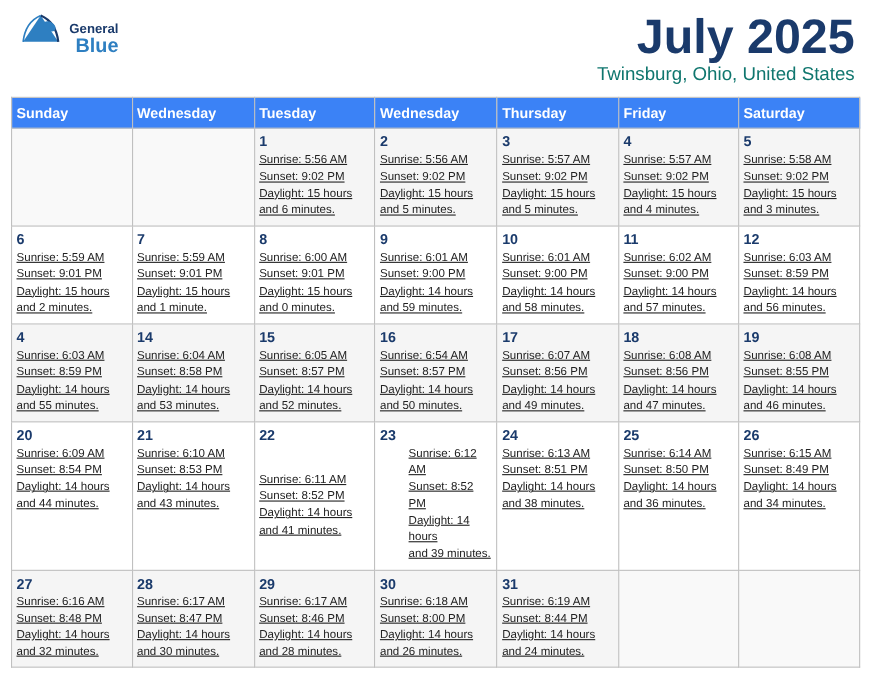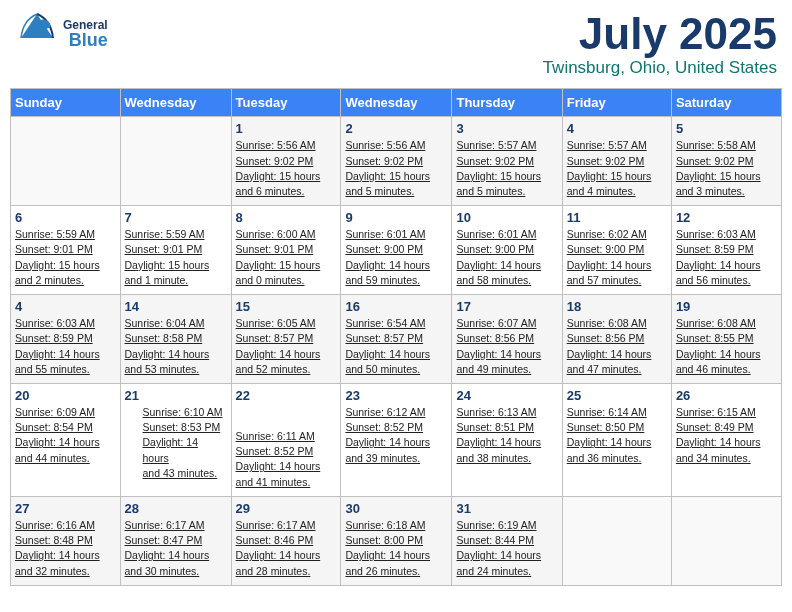--- a/index.html
+++ b/index.html
@@ -278,35 +278,35 @@
       <tr>
         <td>
           <span class="day-num">20</span>
           <div class="day-info" style="white-space: pre-line;">Sunrise: 6:09 AM
 Sunset: 8:54 PM
 Daylight: 14 hours
 and 44 minutes.</div>
         </td>
         <td>
           <span class="day-num">21</span>
-          <div class="day-info" style="white-space: pre-line; margin-left: 18px;">Sunrise: 6:10 AM
+          <div class="day-info" style="white-space: pre-line;">Sunrise: 6:10 AM
 Sunset: 8:53 PM
 Daylight: 14 hours
 and 43 minutes.</div>
         </td>
         <td>
           <span class="day-num">22</span>
           <div class="day-info" style="white-space: pre-line; margin-top: 26px;">Sunrise: 6:11 AM
 Sunset: 8:52 PM
 Daylight: 14 hours
 and 41 minutes.</div>
         </td>
         <td>
           <span class="day-num">23</span>
-          <div class="day-info" style="white-space: pre-line;">Sunrise: 6:12 AM
+          <div class="day-info" style="white-space: pre-line; margin-left: 26px;">Sunrise: 6:12 AM
 Sunset: 8:52 PM
 Daylight: 14 hours
 and 39 minutes.</div>
         </td>
         <td>
           <span class="day-num">24</span>
           <div class="day-info" style="white-space: pre-line;">Sunrise: 6:13 AM
 Sunset: 8:51 PM
 Daylight: 14 hours
 and 38 minutes.</div>

